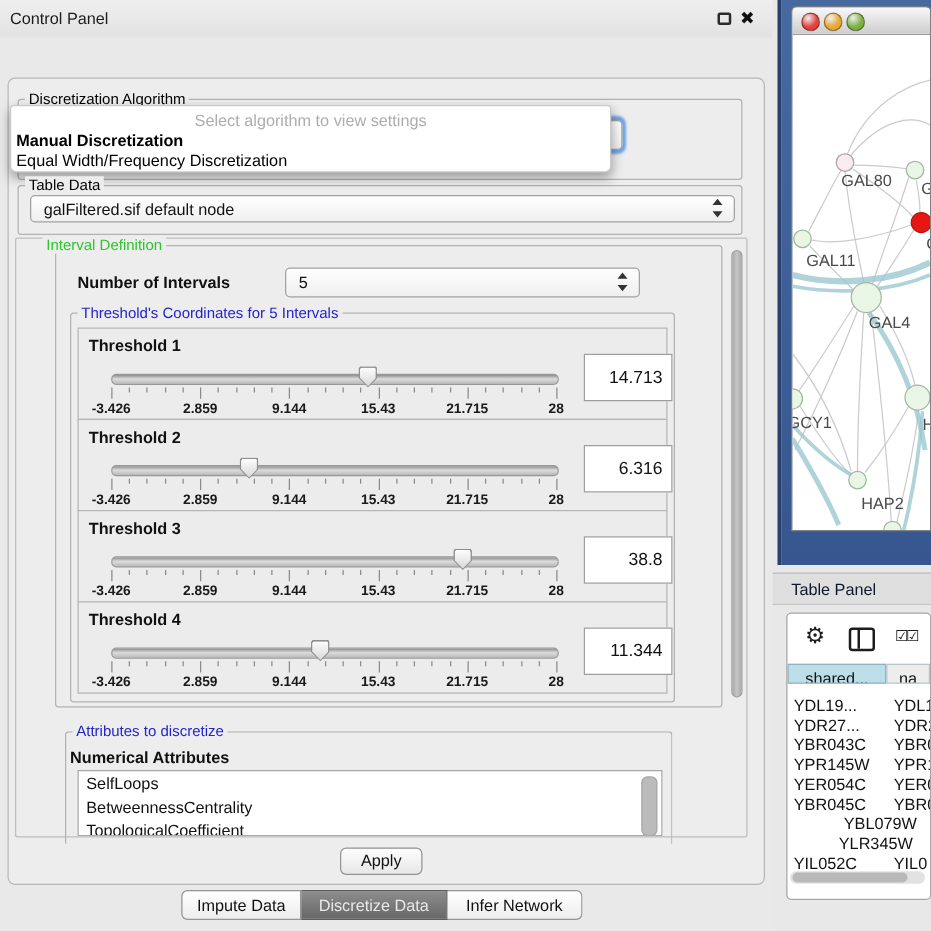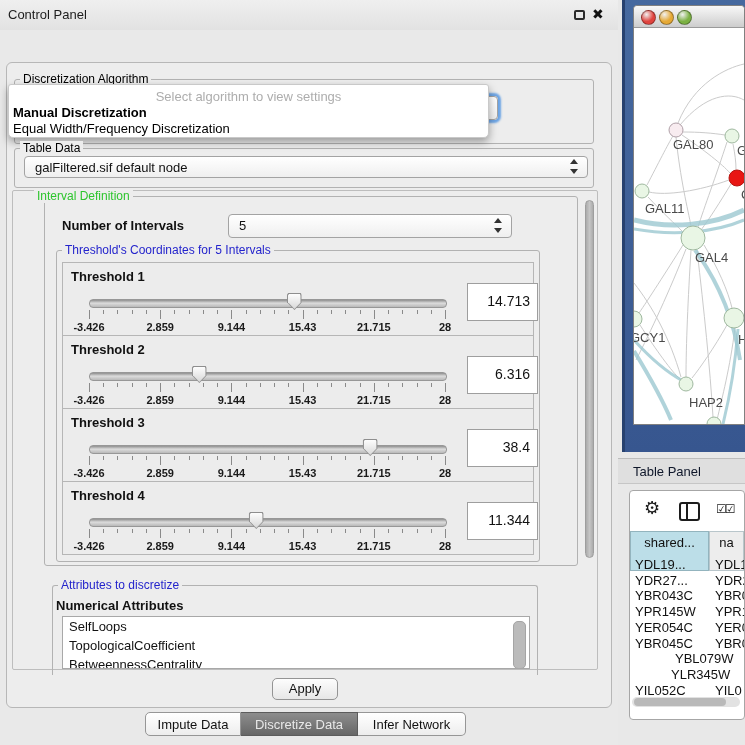--- a/index.html
+++ b/index.html
@@ -79,21 +79,21 @@
   .light{position:absolute;top:4px;width:13px;height:13px;border-radius:50%;}
   #net-canvas{position:absolute;left:0;top:22px;}
   #table-header-bar{left:618px;top:458px;width:127px;height:26px;background:#DFDFDF;
     border-top:1px solid #BDBDBD;border-bottom:1px solid #C6C6C6;}
   #table-header-bar span{position:absolute;left:15px;top:5px;font-size:13px;color:#0f172a;}
   #table-panel{left:629px;top:490px;width:116px;height:230px;background:#FFF;border:1px solid #A6A6A6;border-radius:4px;}
   .tp-gear{position:absolute;left:14px;top:8px;font-size:18px;color:#1c1c1c;line-height:18px;}
   .tp-cols{position:absolute;left:49px;top:11px;width:17px;height:15px;border:2px solid #1c1c1c;border-radius:3px;}
   .tp-cols::after{content:"";position:absolute;left:5px;top:0;width:2px;height:100%;background:#1c1c1c;}
   .tp-checks{position:absolute;left:86px;top:11px;font-size:12px;color:#1c1c1c;letter-spacing:-2px;}
-  .tp-header{position:absolute;left:0;top:40px;width:100%;height:40px;display:flex;}
+  .tp-header{position:absolute;left:0;top:40px;width:100%;height:16px;display:flex;}
   .tp-hc{box-sizing:border-box;font-size:13px;color:#111;text-align:center;line-height:22px;
     border:1px solid #B9C6CB;background:#EDEDED;overflow:hidden;white-space:nowrap;}
   .tp-hc.sel{background:#BCDEE8;border-color:#93B4BE;}
   .tp-row{position:absolute;left:0;width:100%;height:16px;display:flex;}
   .tp-cell{font-size:13px;color:#111;line-height:16px;padding-left:5px;white-space:nowrap;overflow:hidden;box-sizing:border-box;}
   .tp-hsb{position:absolute;left:2px;top:206px;width:108px;height:10px;background:#E2E2E2;border-radius:5px;}
   .tp-hsb::after{content:"";position:absolute;left:2px;top:1px;width:92px;height:8px;background:#B9B9B9;border-radius:4px;}
 </style>
 </head>
 <body>
@@ -270,21 +270,21 @@
           </div>
       <div class="ticklabels">
             <span class="ticklabel" style="left: 0%;">-3.426</span>
             <span class="ticklabel" style="left: 20%;">2.859</span>
             <span class="ticklabel" style="left: 40%;">9.144</span>
             <span class="ticklabel" style="left: 60%;">15.43</span>
             <span class="ticklabel" style="left: 80%;">21.715</span>
             <span class="ticklabel" style="left: 100%;">28</span>
           </div>
     </div>
-    <div class="valuebox">38.4</div>
+    <div class="valuebox">38.8</div>
   </div>
 
   <div class="thr-panel">
     <span class="thr-label">Threshold 4</span>
     <div class="slider">
       <div class="track"></div>
       <div class="thumb" style="left: 47%;"></div>
       <div class="ticks">
             <div class="tick major" style="left: 0%;"></div>
             <div class="tick minor" style="left: 4%;"></div>
@@ -325,22 +325,22 @@
     <div class="valuebox">11.344</div>
   </div>
 </div>
 
   <div class="abs group" style="left:52px;top:585px;width:486px;height:90px;border-bottom:none;border-radius:3px 3px 0 0;"></div>
   <span class="abs gtitle blue" style="left:58px;top:578px;">Attributes to discretize</span>
   <span class="abs" style="left:56px;top:598px;font-size:13px;font-weight:bold;color:#111;">Numerical Attributes</span>
   <div class="abs listbox" style="left:62px;top:616px;width:468px;height:53px;">
     <div class="list-sb"></div>
   <div class="listitem" style="margin-top: 0px;">SelfLoops</div>
+      <div class="listitem" style="margin-top: 0px;">BetweennessCentrality</div>
       <div class="listitem" style="margin-top: 0px;">TopologicalCoefficient</div>
-      <div class="listitem" style="margin-top: 0px;">BetweennessCentrality</div>
     </div>
 
   <div class="abs btn" style="left:272px;top:678px;width:66px;height:22px;">Apply</div>
 
   <div class="abs seg-tabs" style="left:145px;top:712px;">
       <div class="seg" style="width: 96px;">Impute Data</div>
       <div class="seg selected" style="width: 117px;">Discretize Data</div>
       <div class="seg" style="width: 108px;">Infer Network</div>
     </div>
 </div>

